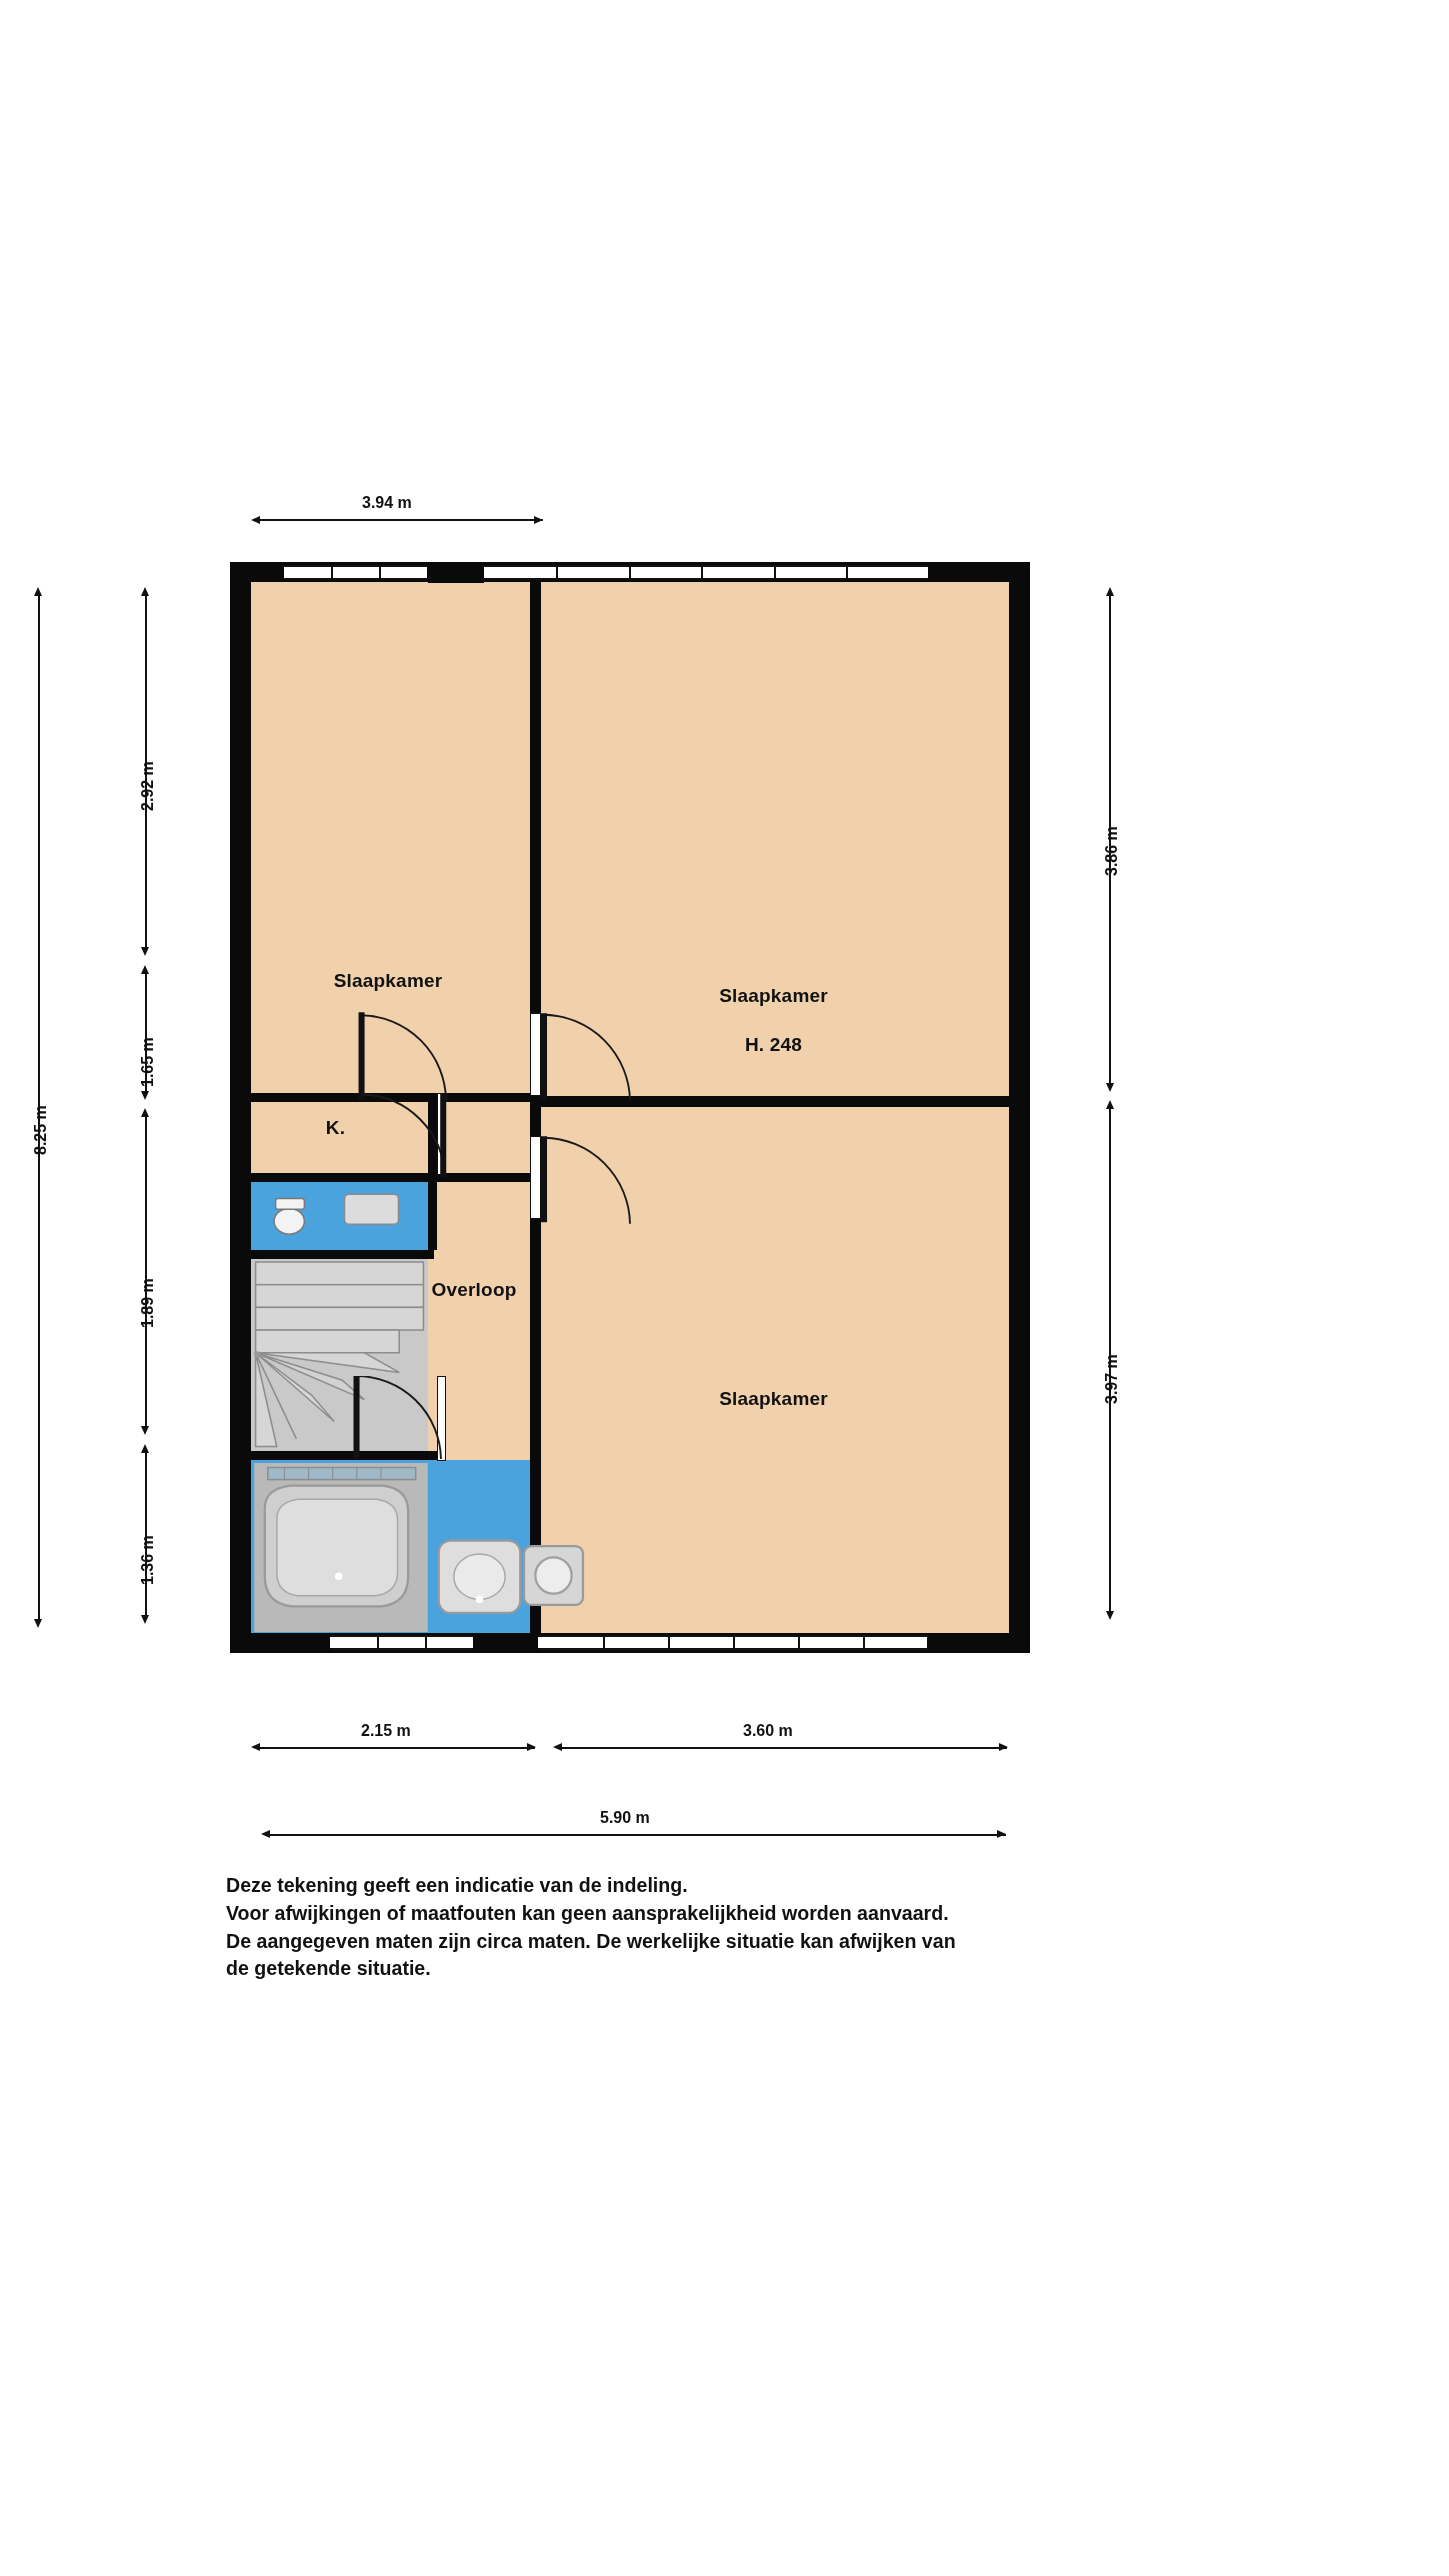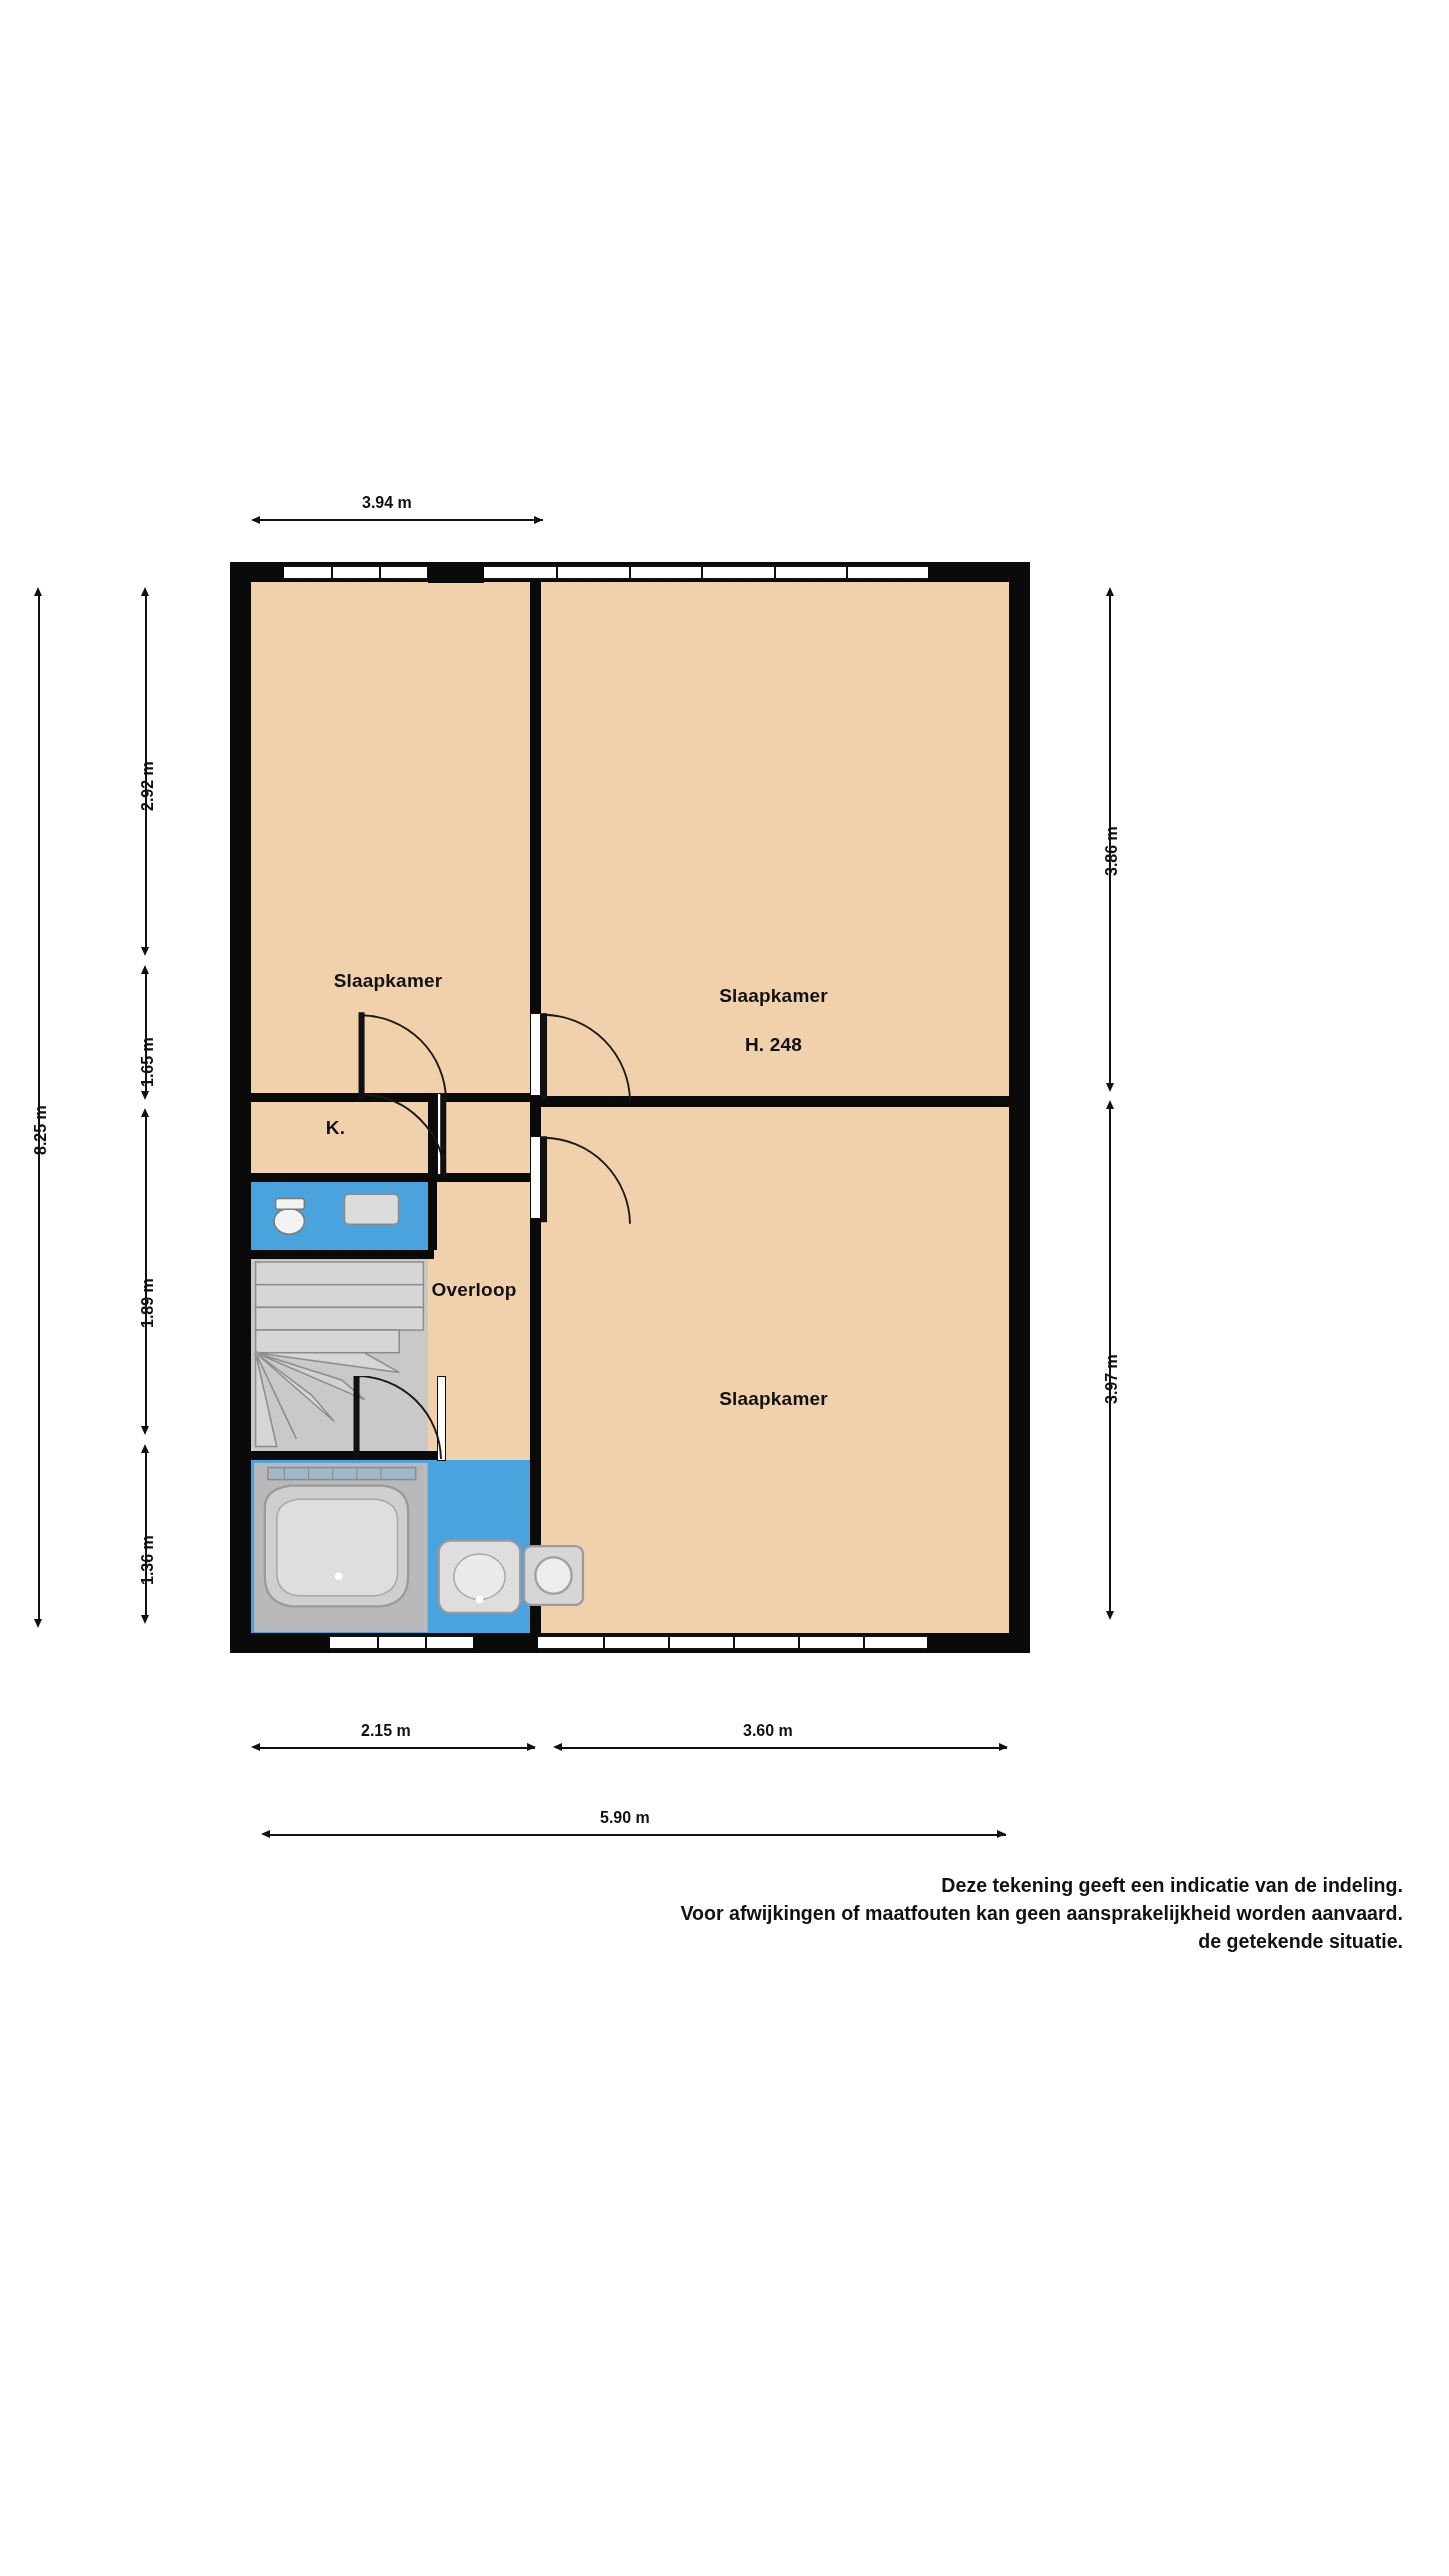--- a/index.html
+++ b/index.html
@@ -150,21 +150,21 @@
   .disclaimer {
     position: absolute;
     left: 226px;
     top: 1872px;
     width: 1177px;
     font-size: 19.6px;
     font-weight: bold;
     color: #111;
     line-height: 1.42;
   }
-  .disclaimer div { white-space: nowrap; text-align: right; }
+  .disclaimer div { white-space: nowrap; }
 
   
   .fixture {
     position: absolute;
   }
 </style>
 </head>
 <body>
 
 <div id="plan">
@@ -387,17 +387,18 @@
   <div class="dim">
     <div class="dim-line-h" style="left:270px; top:1834px; width:736px;"></div>
     <div class="arrow arrow-left" style="left:261px; top:1830px;"></div>
     <div class="arrow arrow-right" style="left:997px; top:1830px;"></div>
     <div class="dim-text" style="left:600px; top:1809px;">5.90 m</div>
   </div>
 
   <div class="disclaimer">
     <div>Deze tekening geeft een indicatie van de indeling.</div>
     <div>Voor  afwijkingen of maatfouten kan geen aansprakelijkheid worden aanvaard.</div>
+    <div>De aangegeven maten zijn circa maten. De werkelijke situatie kan afwijken van</div>
     <div>de getekende situatie.</div>
   </div>
 
 </div>
 
 
 </body></html>

